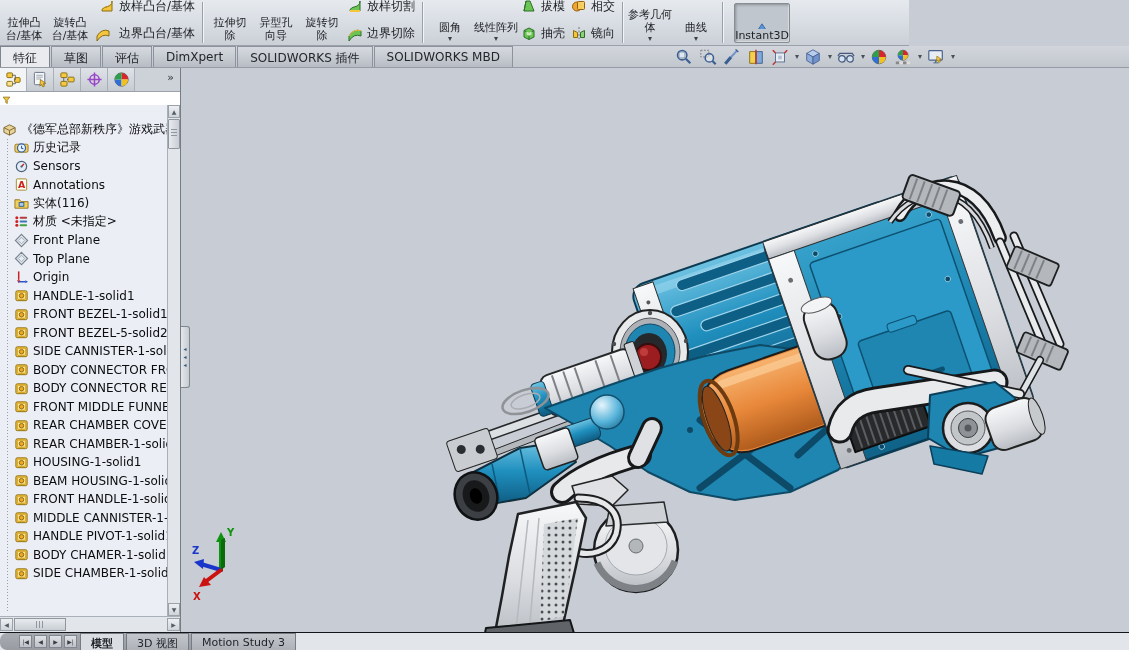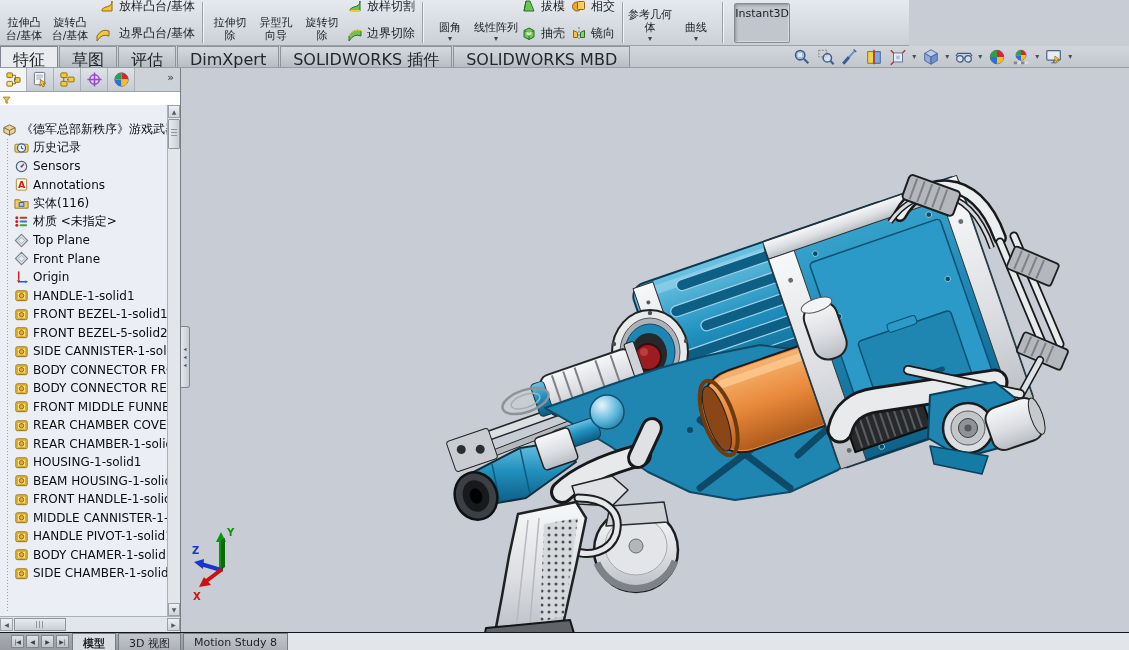--- a/index.html
+++ b/index.html
@@ -25,31 +25,31 @@
   .dropbtn .arr{display:block;font-size:8px;color:#3c424a;line-height:10px;}
   .stack{display:flex;flex-direction:column;justify-content:flex-end;gap:7px;padding-bottom:2px;}
   .srow{display:flex;align-items:center;gap:4px;font-size:12px;color:#1c1e21;height:20px;padding:0 3px;}
   .sico{width:16px;height:16px;display:inline-block;}
   .sico svg{width:16px;height:16px;display:block;}
   .rsep{width:1px;align-self:stretch;margin:2px 4px 2px;background:#9aa0a8;border-right:1px solid #f2f5f8;}
   #instant3d{
     width:56px;height:40px;margin-left:6px;margin-bottom:2px;
     background:#c0c6cd;border:1px solid #868d95;border-radius:2px;
     box-shadow:inset 1px 1px 3px rgba(0,0,0,.28), inset -1px -1px 1px rgba(255,255,255,.55);
-    display:flex;flex-direction:row;align-items:center;justify-content:flex-end;
-    font-size:11px;color:#1c1e21;overflow:hidden;padding-bottom:19px;box-sizing:border-box;margin-top:38px;
+    display:flex;flex-direction:column;align-items:center;justify-content:flex-end;
+    font-size:11px;color:#1c1e21;overflow:hidden;padding-bottom:0;box-sizing:border-box;margin-top:38px;
   }
   #instant3d .sico{height:10px;overflow:hidden;margin-top:-4px;}
   
   #tabrow{
     position:absolute;left:0;top:46px;width:1129px;height:22px;
     background:linear-gradient(#d2d6dc,#c2c7ce);
     border-bottom:1px solid #959ca5;display:flex;align-items:stretch;box-sizing:border-box;
   }
-  .ctab{font-size:16px;color:#23262a;padding:3px 12px 2px;border:1px solid #8d939c;border-bottom:none;
+  .ctab{font-size:12px;color:#23262a;padding:3px 12px 2px;border:1px solid #8d939c;border-bottom:none;
     background:linear-gradient(#d6dadf,#b8bdc5);margin-right:1px;white-space:nowrap;}
   .ctab.active{background:#e9ebee;border-color:#7e858e;font-weight:normal;}
   #hud{display:flex;align-items:center;gap:3px;margin-left:160px;}
   .hud-btn{width:21px;height:21px;display:inline-flex;align-items:center;justify-content:center;}
   .hud-btn svg{width:18px;height:18px;display:block;}
   .hud-drop{font-size:8px;color:#4a515a;margin:0 1px;}
   
   #sidepanel{
     position:absolute;left:0;top:68px;width:181px;bottom:18px;
     background:#d9dde2;border-right:1px solid #757c84;box-sizing:border-box;
@@ -100,21 +100,21 @@
     background:linear-gradient(90deg,#e4e7eb,#c7ccd2);border:1px solid #7e868e;border-left:none;
     border-radius:0 3px 3px 0;display:flex;flex-direction:column;align-items:center;justify-content:center;
     font-size:6px;color:#31567f;line-height:8px;box-sizing:border-box;
   }
   #triad{position:absolute;left:10px;top:456px;width:52px;height:78px;}
   
   #bottombar{
     position:absolute;left:0;bottom:0;width:1129px;height:18px;border-top:1px solid #14161a;
     background:#e2e5e9;display:flex;align-items:stretch;box-sizing:border-box;
   }
-  .bb-left{display:flex;align-items:stretch;background:linear-gradient(#a9adb3,#989ca2);padding-left:10px;}
+  .bb-left{display:flex;align-items:stretch;background:linear-gradient(#a9adb3,#989ca2);padding-left:18px;border-radius:7px;}
   .bb-nav{width:13px;margin:2px 1px;background:linear-gradient(#dee1e5,#bfc3c9);border:1px solid #81878e;
     font-size:6px;color:#3a3f45;display:flex;align-items:center;justify-content:center;box-sizing:border-box;}
   .bb-tab{font-size:11px;color:#1e2125;padding:2px 10px 0;border:1px solid #767c83;border-bottom:none;
     background:linear-gradient(#c3c7cc,#aeb2b8);margin-left:2px;white-space:nowrap;}
   .bb-tab.active{background:#dadde1;font-weight:bold;}
   .bb-rest{flex:1;}
 </style>
 </head>
 <body>
 
@@ -452,30 +452,30 @@
           </span>
     <span class="tlabel">材质 &lt;未指定&gt;</span>
   </div>
         <div class="trow">
     <span class="tico">
             <svg viewBox="0 0 16 16">
               <path d="M8 1.5 14.5 8 8 14.5 1.5 8z" fill="#e4ebf1" fill-opacity=".6" stroke="#76828c" stroke-width="1.2"></path>
               <path d="M8 4.5 11.5 8 8 11.5 4.5 8z" fill="none" stroke="#9aa5ae"></path>
             </svg>
           </span>
-    <span class="tlabel">Top Plane</span>
+    <span class="tlabel">Front Plane</span>
   </div>
         <div class="trow">
     <span class="tico">
             <svg viewBox="0 0 16 16">
               <path d="M8 1.5 14.5 8 8 14.5 1.5 8z" fill="#e4ebf1" fill-opacity=".6" stroke="#76828c" stroke-width="1.2"></path>
               <path d="M8 4.5 11.5 8 8 11.5 4.5 8z" fill="none" stroke="#9aa5ae"></path>
             </svg>
           </span>
-    <span class="tlabel">Front Plane</span>
+    <span class="tlabel">Top Plane</span>
   </div>
         <div class="trow">
     <span class="tico">
             <svg viewBox="0 0 16 16">
               <path d="M5 1.5v9" stroke="#cc2222" stroke-width="1.6"></path>
               <path d="M5 14 3.2 10.8h3.6z" fill="#cc2222"></path>
               <path d="M5 12.5h7" stroke="#2a52c9" stroke-width="1.6"></path>
               <path d="M15 12.5l-3-1.6v3.2z" fill="#2a52c9"></path>
             </svg>
           </span>
@@ -901,16 +901,16 @@
 </div>
 
 <div id="bottombar">
   <div class="bb-left">
     <span class="bb-nav">|◀</span>
     <span class="bb-nav">◀</span>
     <span class="bb-nav">▶</span>
     <span class="bb-nav">▶|</span>
     <span class="bb-tab active">模型</span>
     <span class="bb-tab">3D 视图</span>
-    <span class="bb-tab">Motion Study 8</span>
+    <span class="bb-tab">Motion Study 3</span>
   </div>
   <div class="bb-rest"></div>
 </div>
 
 </body></html>

